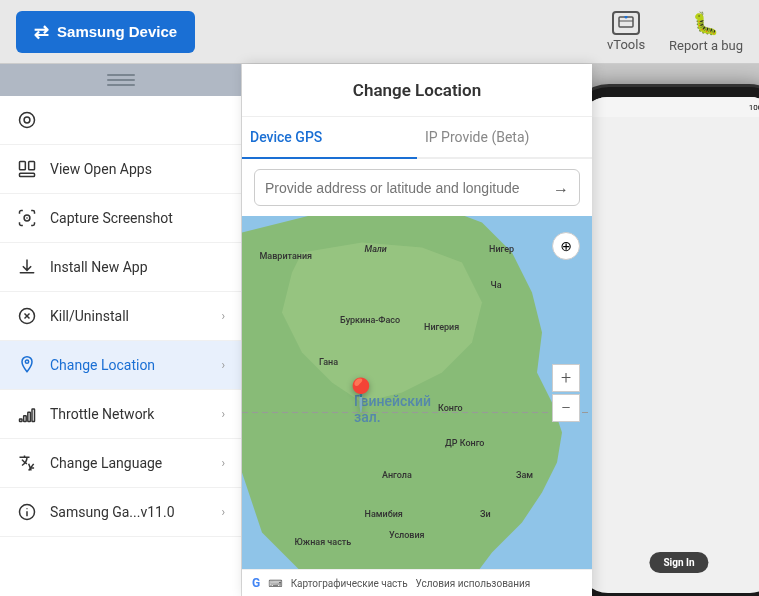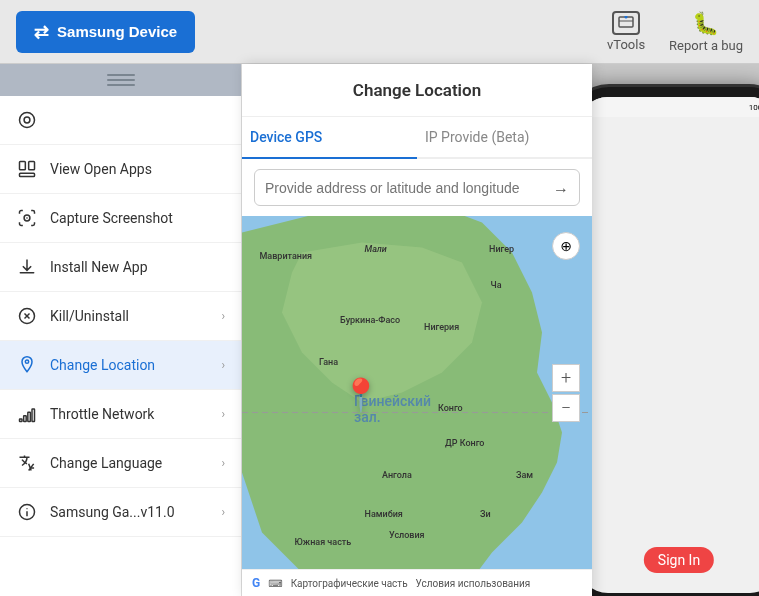--- a/index.html
+++ b/index.html
@@ -366,25 +366,26 @@
       padding: 4px;
       font-size: 8px;
       color: #333;
     }
 
     .phone-signin {
       position: absolute;
       bottom: 20px;
       left: 50%;
       transform: translateX(-50%);
-      background: #ef4444;
+      background: #404040;
       color: white;
-      font-size: 14px;
+      font-size: 10px;
       padding: 5px 14px;
       border-radius: 14px;
+      font-weight: bold;
     }
 
     
     .map-label {
       position: absolute;
       font-size: 9px;
       color: #333;
       font-weight: 500;
       white-space: nowrap;
     }

